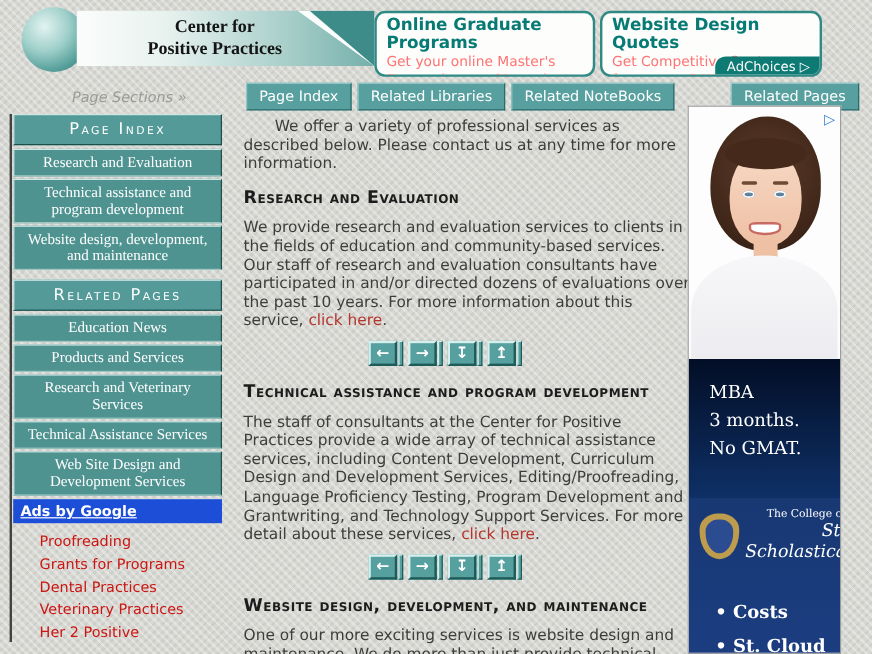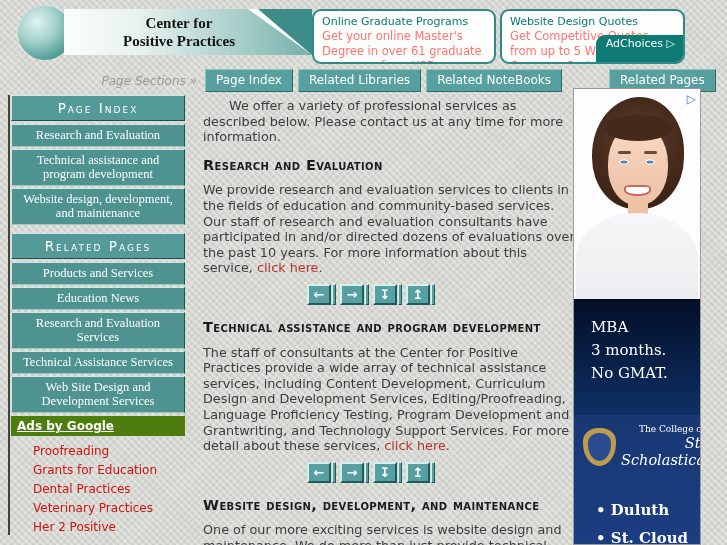--- a/index.html
+++ b/index.html
@@ -30,32 +30,32 @@
   .banner-gap { position:absolute; right:0; top:0; width:64px; height:100%;
     background:#fafdfc; clip-path:polygon(0 0,100% 0,100% 100%); z-index:1; }
   .banner-tri { position:absolute; right:0; top:0; width:54px; height:100%;
     background:#3e8c89; clip-path:polygon(0 0,100% 0,100% 100%); z-index:2; }
 
   
   .ad-box {
     position:absolute; top:9px; height:55px; background:#fdfdfb;
     border:2px solid #2f8a85; border-radius:9px; padding:3px 8px; overflow:hidden; cursor:pointer;
   }
-  .ad-box .ad-title { color:#067a74; font-weight:normal; font-size:11px; line-height:15px; }
+  .ad-box .ad-title { color:#067a74; font-weight:bold; font-size:14px; line-height:15px; }
   .ad-box .ad-body  { color:#ff7373; font-size:11.5px; line-height:15px; }
   .ad-box1 { left:312px; width:184px; }
   .ad-box2 { left:500px; width:185px; }
   .adchoices-pill {
     position:absolute; right:-2px; bottom:-2px; background:#0e7a74; color:#fff;
-    font-size:11px; padding:2px 10px 14px 10px; border-radius:9px 0 0 0; cursor:pointer;
+    font-size:11px; padding:2px 10px 2px 10px; border-radius:9px 0 0 0; cursor:pointer;
   }
 
   
   .page-sections {
-    position:absolute; left:60px; top:74px; width:137px; text-align:right;
+    position:absolute; left:60px; top:74px; width:137px; 
     color:#9a9a96; font-style:italic; font-size:12px;
   }
   .tabs { position:absolute; left:205px; top:69px; white-space:nowrap; }
   .tab {
     display:inline-block; background:#57a09f; color:#fff; font-size:12px;
     padding:3px 10px 4px; margin-right:5px; cursor:pointer;
     border:1px solid #8ec6c4; border-right-color:#2d6b69; border-bottom-color:#2d6b69;
   }
   .tab:last-child { margin-left:42px; }
 
@@ -69,21 +69,21 @@
     cursor:default;
   }
   .side-item {
     background:#4f9391; color:#fff; text-align:center;
     font-family:"Liberation Serif", serif; font-size:12.5px; line-height:14px;
     padding:3px 4px 4px; margin-bottom:2px; cursor:pointer;
     border:1px solid #cfe7e5; border-right-color:#1d504c; border-bottom-color:#9dc6c3;
   }
   .side-gap { height:6px; }
   .adsbygoogle-bar {
-    background:#4d7c0f; color:#fff; font-weight:bold; font-size:12px;
+    background:#1d4ed8; color:#fff; font-weight:bold; font-size:12px;
     text-decoration:underline; padding:3px 6px; margin-top:3px; cursor:pointer;
   }
   .google-links { padding:4px 2px 0 6px;margin-left:16px; }
   .google-link {
     color:#cc1511; font-size:12px; line-height:16px; text-decoration:underline; cursor:pointer;
   }
   .google-link:last-of-type { text-decoration:none; }
 
   
   .main { position:absolute; left:203px; top:98px; width:373px; color:#3d3d3d;
@@ -188,31 +188,31 @@
     <div>
 
     <div class="side-item">Research and Evaluation</div>
         <div class="side-item">Technical assistance and program development</div>
         <div class="side-item">Website design, development, and maintenance</div>
       </div>
     <div class="side-gap"></div>
     <div class="side-header">Related Pages</div>
     <div>
 
-    <div class="side-item">Products and Services</div>
-        <div class="side-item">Education News</div>
-        <div class="side-item">Research and Evaluation Services</div>
+    <div class="side-item">Education News</div>
+        <div class="side-item">Products and Services</div>
+        <div class="side-item">Research and Veterinary Services</div>
         <div class="side-item">Technical Assistance Services</div>
         <div class="side-item">Web Site Design and Development Services</div>
       </div>
     <div class="adsbygoogle-bar">Ads by Google</div>
     <div class="google-links">
 
     <div><span class="google-link">Proofreading</span></div>
-        <div><span class="google-link">Grants for Education</span></div>
+        <div><span class="google-link">Grants for Programs</span></div>
         <div><span class="google-link">Dental Practices</span></div>
         <div><span class="google-link">Veterinary Practices</span></div>
         <div><span class="google-link">Her 2 Positive</span></div>
       </div>
   </div>
 
   <div class="main">
     <p class="intro">We offer a variety of professional services as described below.  Please contact us at any time for more information.</p>
 
     <h2 class="sec-heading">Research and Evaluation</h2>
@@ -270,20 +270,20 @@
         <div class="crest">
             <div class="crest-inner"></div>
           </div>
         <div class="college-name">
           <div class="college-line1">The College of</div>
           <div class="college-line2">St. Scholastica</div>
         </div>
       </div>
       <div class="locations">
 
-      <div class="location">Duluth</div>
+      <div class="location">Costs</div>
           <div class="location">St. Cloud</div>
           <div class="location">St. Paul</div>
         </div>
     </div>
   </div>
 
 </div>
 
 </body></html>

